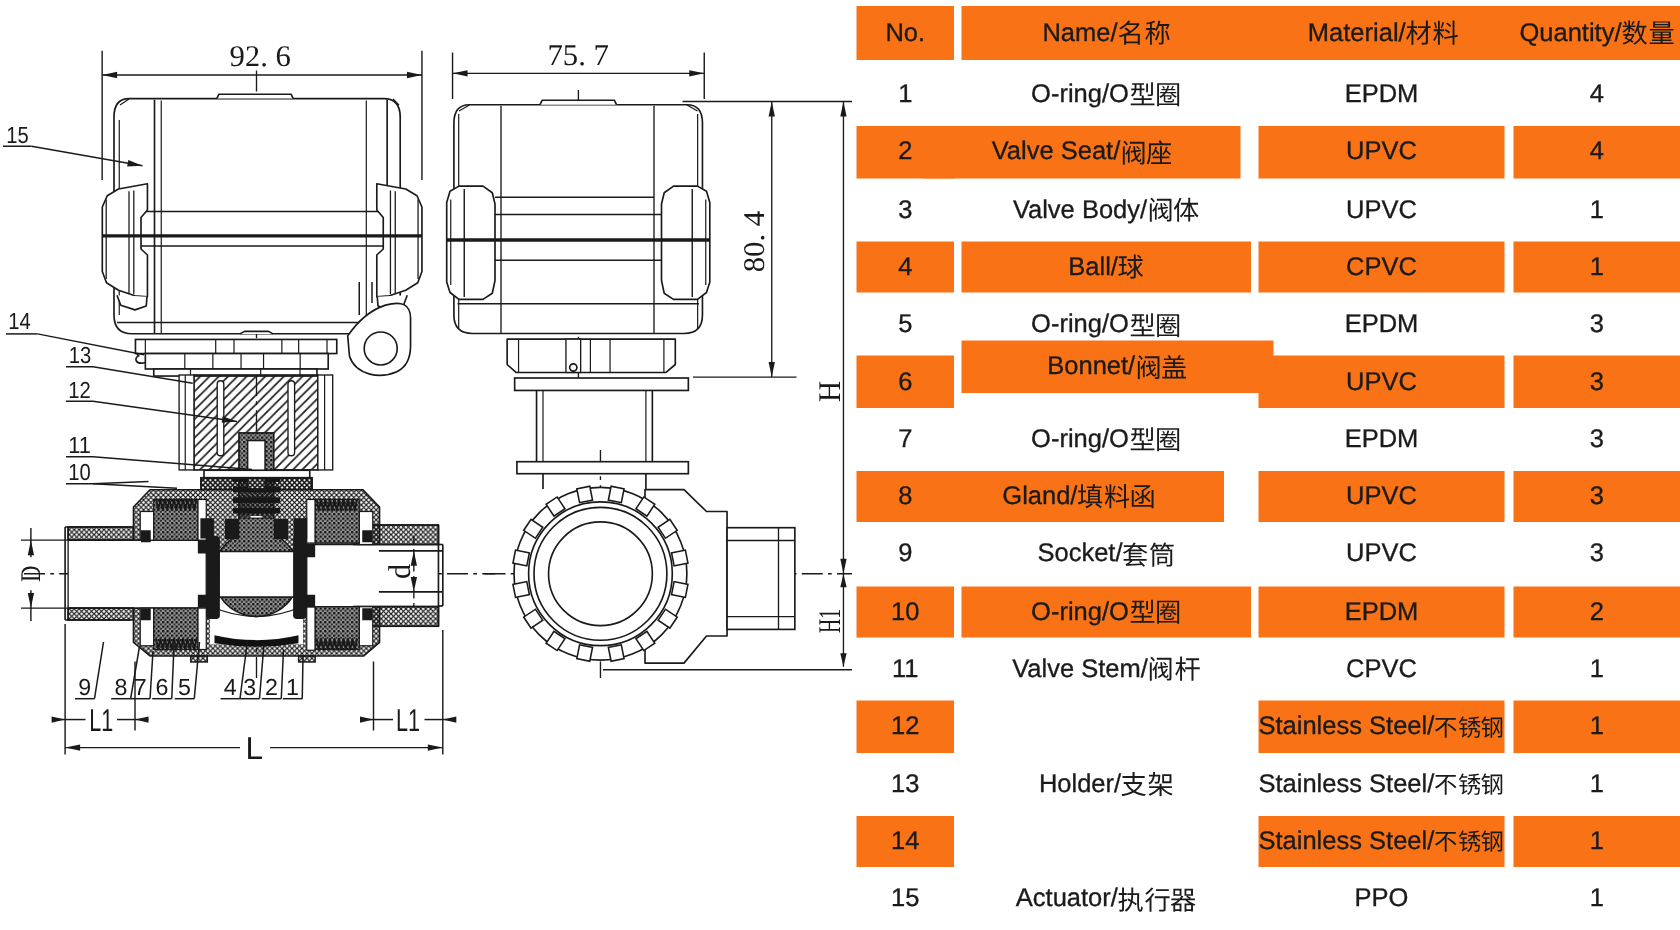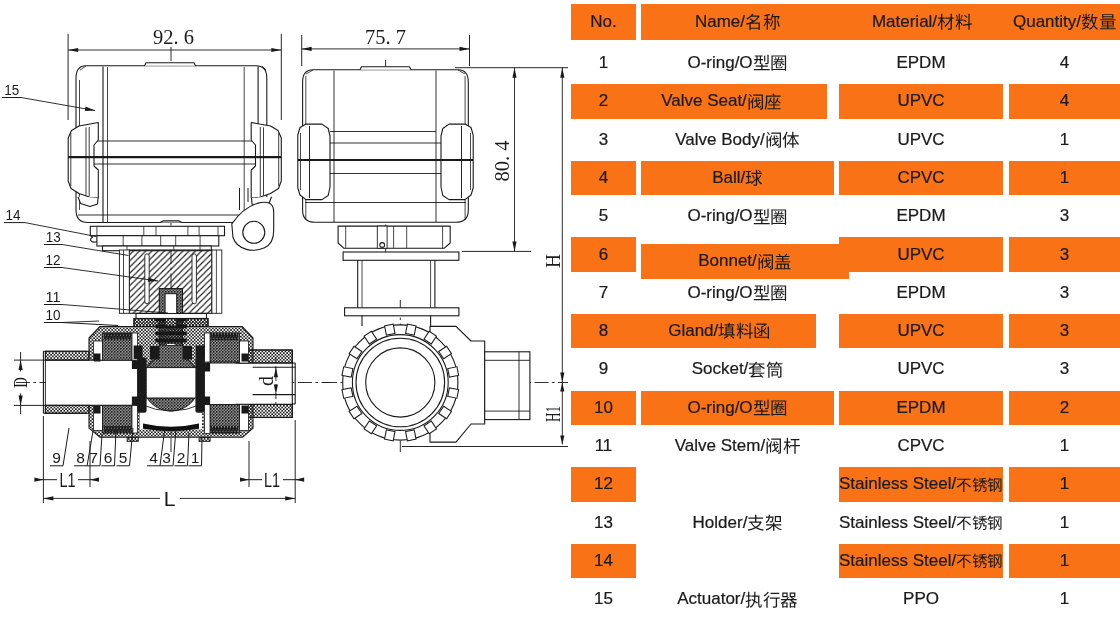--- a/index.html
+++ b/index.html
@@ -437,21 +437,21 @@
 <div class="r g" style="left:1009px;top:160.7px;width:111px;height:34.5px">1</div>
 <div class="r" style="left:571px;top:199px;width:65px;height:34.5px">5</div>
 <div class="r" style="left:641px;top:199px;width:193px;height:34.5px">O-ring/O<svg class="cj" width="17.5" height="17.5" viewBox="0 -880 1000 1000">
         <use href="#u578B"></use>
       </svg><svg class="cj" width="17.5" height="17.5" viewBox="0 -880 1000 1000">
         <use href="#u5708"></use>
       </svg></div>
 <div class="r" style="left:839px;top:199px;width:164px;height:34.5px">EPDM</div>
 <div class="r" style="left:1009px;top:199px;width:111px;height:34.5px">3</div>
 <div class="r g" style="left:571px;top:237.3px;width:65px;height:34.5px">6</div>
-<div class="r g" style="left:641px;top:244px;width:208px;height:34.5px">Bonnet/<svg class="cj" width="17.5" height="17.5" viewBox="0 -880 1000 1000">
+<div class="r g" style="left:641px;top:227px;width:208px;height:34.5px">Bonnet/<svg class="cj" width="17.5" height="17.5" viewBox="0 -880 1000 1000">
         <use href="#u9600"></use>
       </svg><svg class="cj" width="17.5" height="17.5" viewBox="0 -880 1000 1000">
         <use href="#u76D6"></use>
       </svg></div>
 <div class="r g" style="left:839px;top:237.3px;width:164px;height:34.5px">UPVC</div>
 <div class="r g" style="left:1009px;top:237.3px;width:111px;height:34.5px">3</div>
 <div class="r" style="left:571px;top:275.6px;width:65px;height:34.5px">7</div>
 <div class="r" style="left:641px;top:275.6px;width:193px;height:34.5px">O-ring/O<svg class="cj" width="17.5" height="17.5" viewBox="0 -880 1000 1000">
         <use href="#u578B"></use>
       </svg><svg class="cj" width="17.5" height="17.5" viewBox="0 -880 1000 1000">

